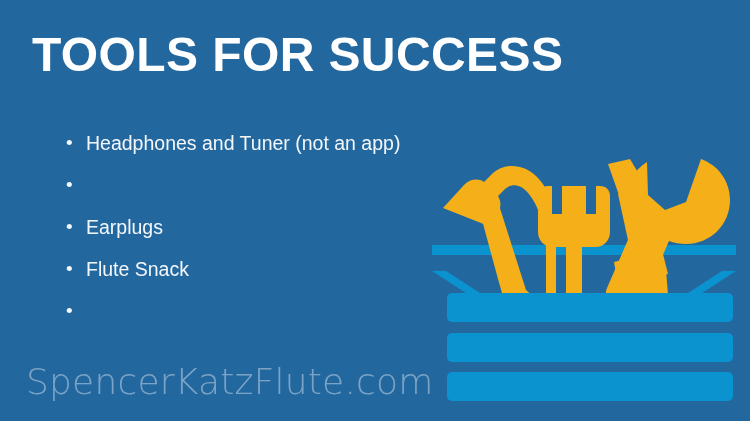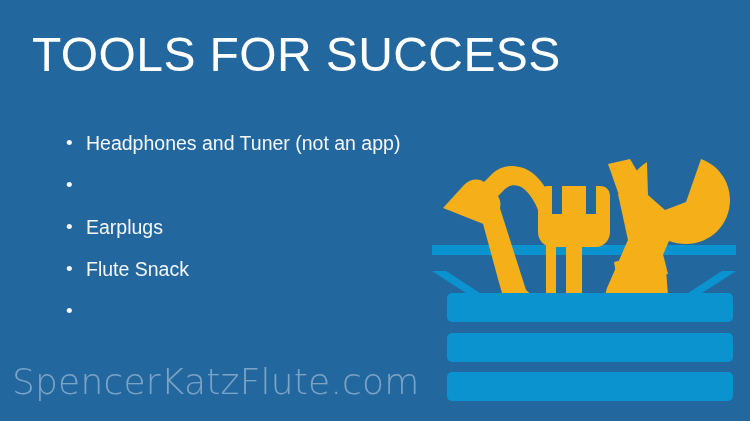--- a/index.html
+++ b/index.html
@@ -17,21 +17,21 @@
     -webkit-font-smoothing: antialiased;
   }
 
   
   #slide-title {
     position: absolute;
     left: 32px;
     top: 26px;
     font-size: 48px;
     line-height: 58px;
-    font-weight: 400;
+    font-weight: 700;
     letter-spacing: 0.4px;
     color: #ffffff;
     white-space: nowrap;
   }
 
   
   #bullet-list {
     position: absolute;
     left: 62px;
     top: 122px;
@@ -54,21 +54,21 @@
     left: 4px;
     top: 0;
     line-height: 42px;
     font-size: 19px;
     color: #f4f7fa;
   }
 
   
   #watermark {
     position: absolute;
-    left: 12px;
+    left: 26px;
     top: 360px;
     font-size: 36px;
     line-height: 44px;
     font-weight: 300;
     letter-spacing: 0.2px;
     color: rgba(255,255,255,0.40);
     white-space: nowrap;
     font-family: "DejaVu Sans", sans-serif;
   }
 

